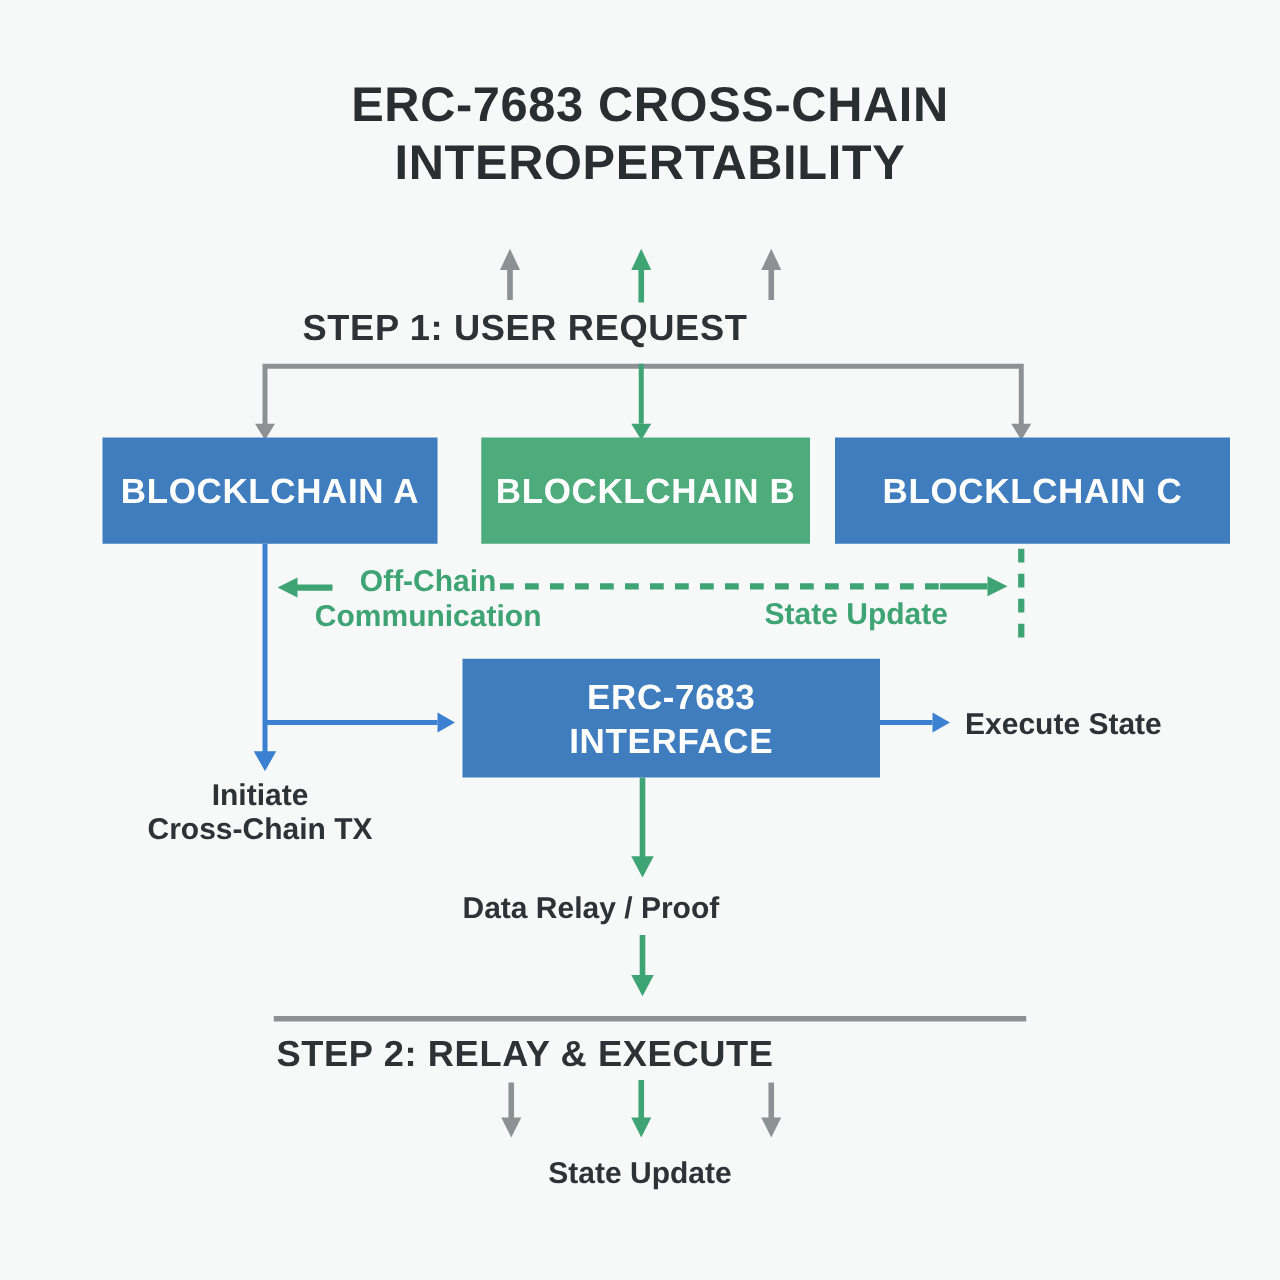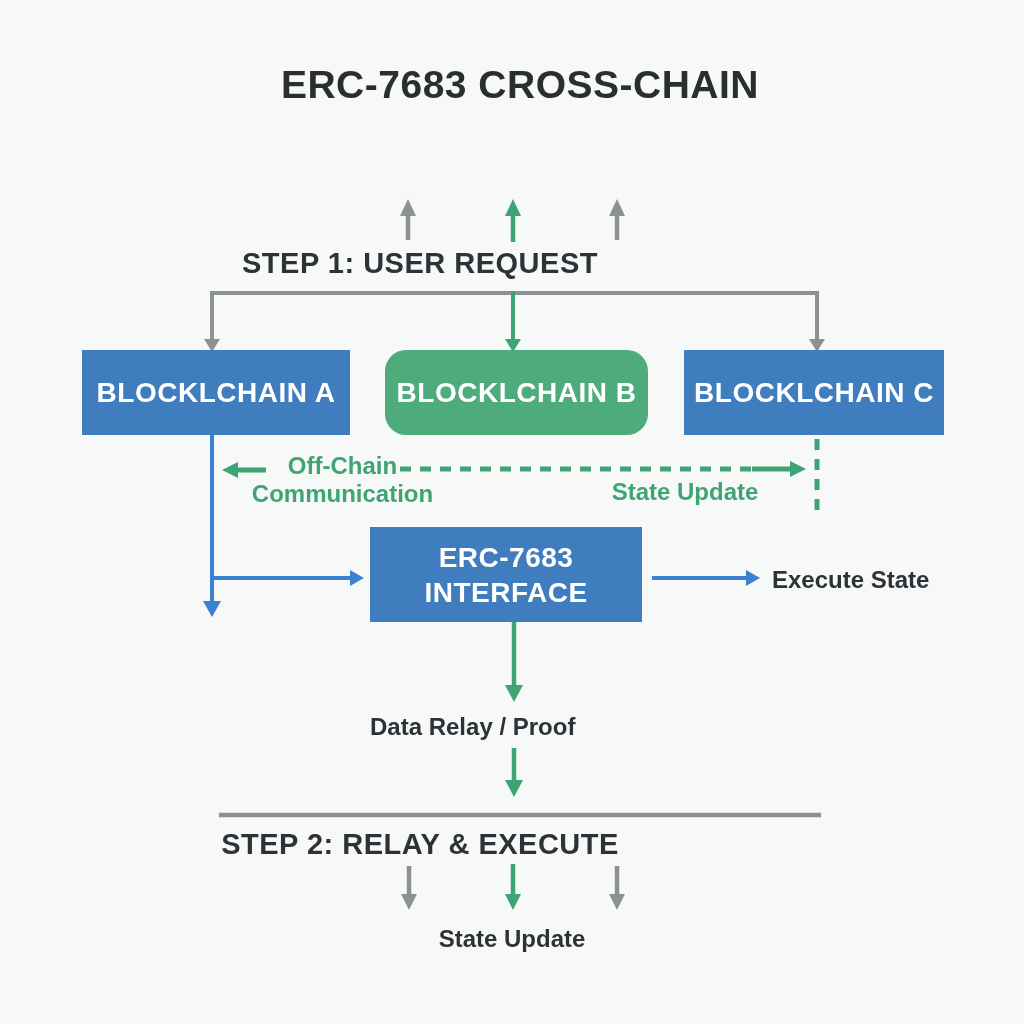--- a/index.html
+++ b/index.html
@@ -46,25 +46,25 @@
   }
   .step1{top:247px;}
   .step2{top:828px;}
   .node{
     position:absolute;
     display:flex;flex-direction:column;align-items:center;justify-content:center;
     color:#ffffff;font-weight:bold;font-size:28px;letter-spacing:.5px;
     text-align:center;
   }
   .node.blue{background:var(--blue-box);}
-  .node.green{background:var(--green-box);border-radius:21px;}
+  .node.green{background:var(--green-box);}
   .box-a{left:82px;top:350px;width:268px;height:85px;}
   .box-b{left:385px;top:350px;width:263px;height:85px;}
-  .box-c{left:684px;top:350px;width:260px;height:85px;}
-  .box-interface{left:370px;top:527px;width:272px;height:95px;font-size:28px;line-height:1.25;}
+  .box-c{left:668px;top:350px;width:316px;height:85px;}
+  .box-interface{left:370px;top:527px;width:334px;height:95px;font-size:28px;line-height:1.25;}
 
   .green-text{color:var(--green);}
   .offchain-label{left:240px;top:452px;width:205px;text-align:center;font-size:24px;line-height:1.15;}
   .state-update-mid{left:590px;top:478px;width:190px;text-align:center;font-size:24px;}
   .execute-action{left:772px;top:566px;font-size:24px;}
   .initiate-label{left:100px;top:623px;width:216px;text-align:center;font-size:24px;line-height:1.13;}
   .data-relay{left:370px;top:713px;width:260px;font-size:24px;}
   .state-update-bottom{left:0;top:925px;width:1024px;text-align:center;font-size:24px;}
 </style>
 </head>
@@ -139,20 +139,21 @@
       <polygon class="f-green" points="505,894 521,894 513,910"></polygon>
     </g>
     <g>
       <line class="s-gray" stroke-width="4.5" x1="617" y1="866" x2="617" y2="896"></line>
       <polygon class="f-gray" points="609,894 625,894 617,910"></polygon>
     </g>
   </svg>
 
   <div class="label title">
     <div>ERC-7683 CROSS-CHAIN</div>
+    <div>INTEROPERTABILITY</div>
   </div>
 
   <div class="label step-label step1">STEP 1: USER REQUEST</div>
   <div class="label step-label step2">STEP 2: RELAY &amp; EXECUTE</div>
 
   <div class="node blue box-a">
     <span>BLOCKLCHAIN A</span>
   </div>
   <div class="node green box-b">
     <span>BLOCKLCHAIN B</span>
@@ -168,18 +169,22 @@
 
   <div class="label green-text offchain-label">
     <div>Off-Chain</div>
     <div>Communication</div>
   </div>
 
   <div class="label green-text state-update-mid">State Update</div>
 
   <div class="label execute-action">Execute State</div>
 
+  <div class="label initiate-label">
+    <div>Initiate</div>
+    <div>Cross-Chain TX</div>
+  </div>
 
   <div class="label data-relay">Data Relay / Proof</div>
 
   <div class="label state-update-bottom">State Update</div>
 
 </div>
 
 </body></html>

